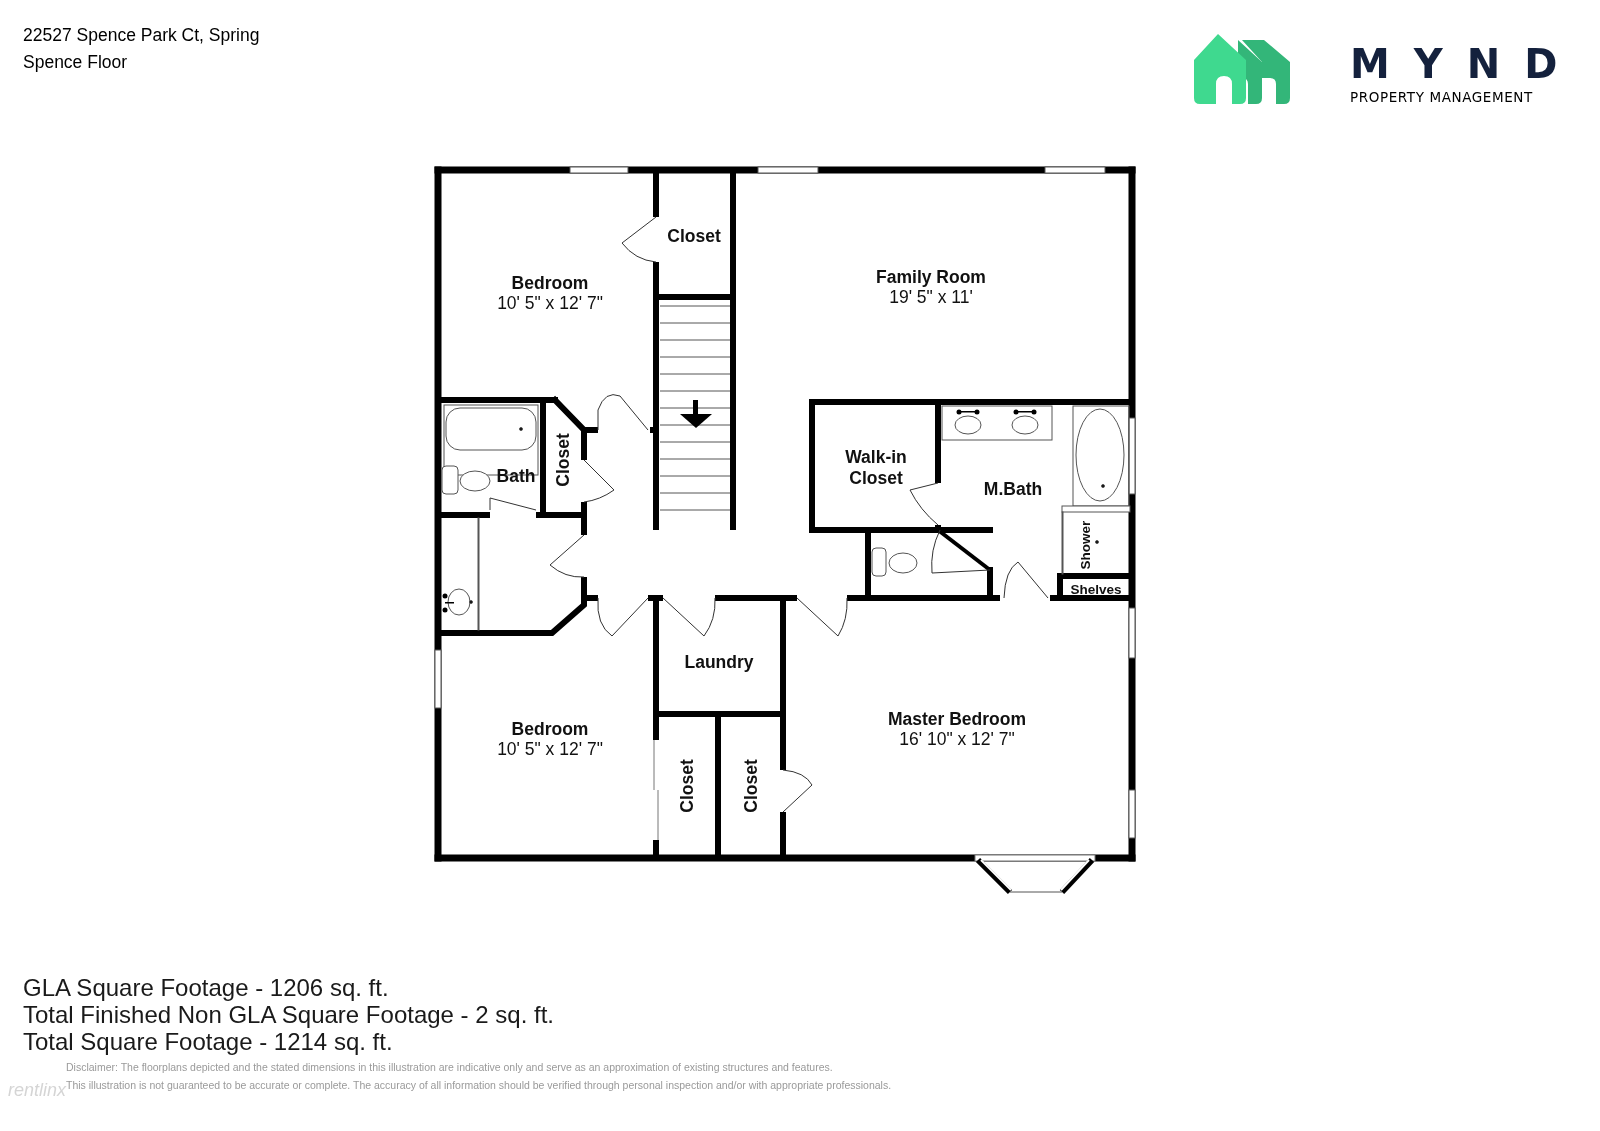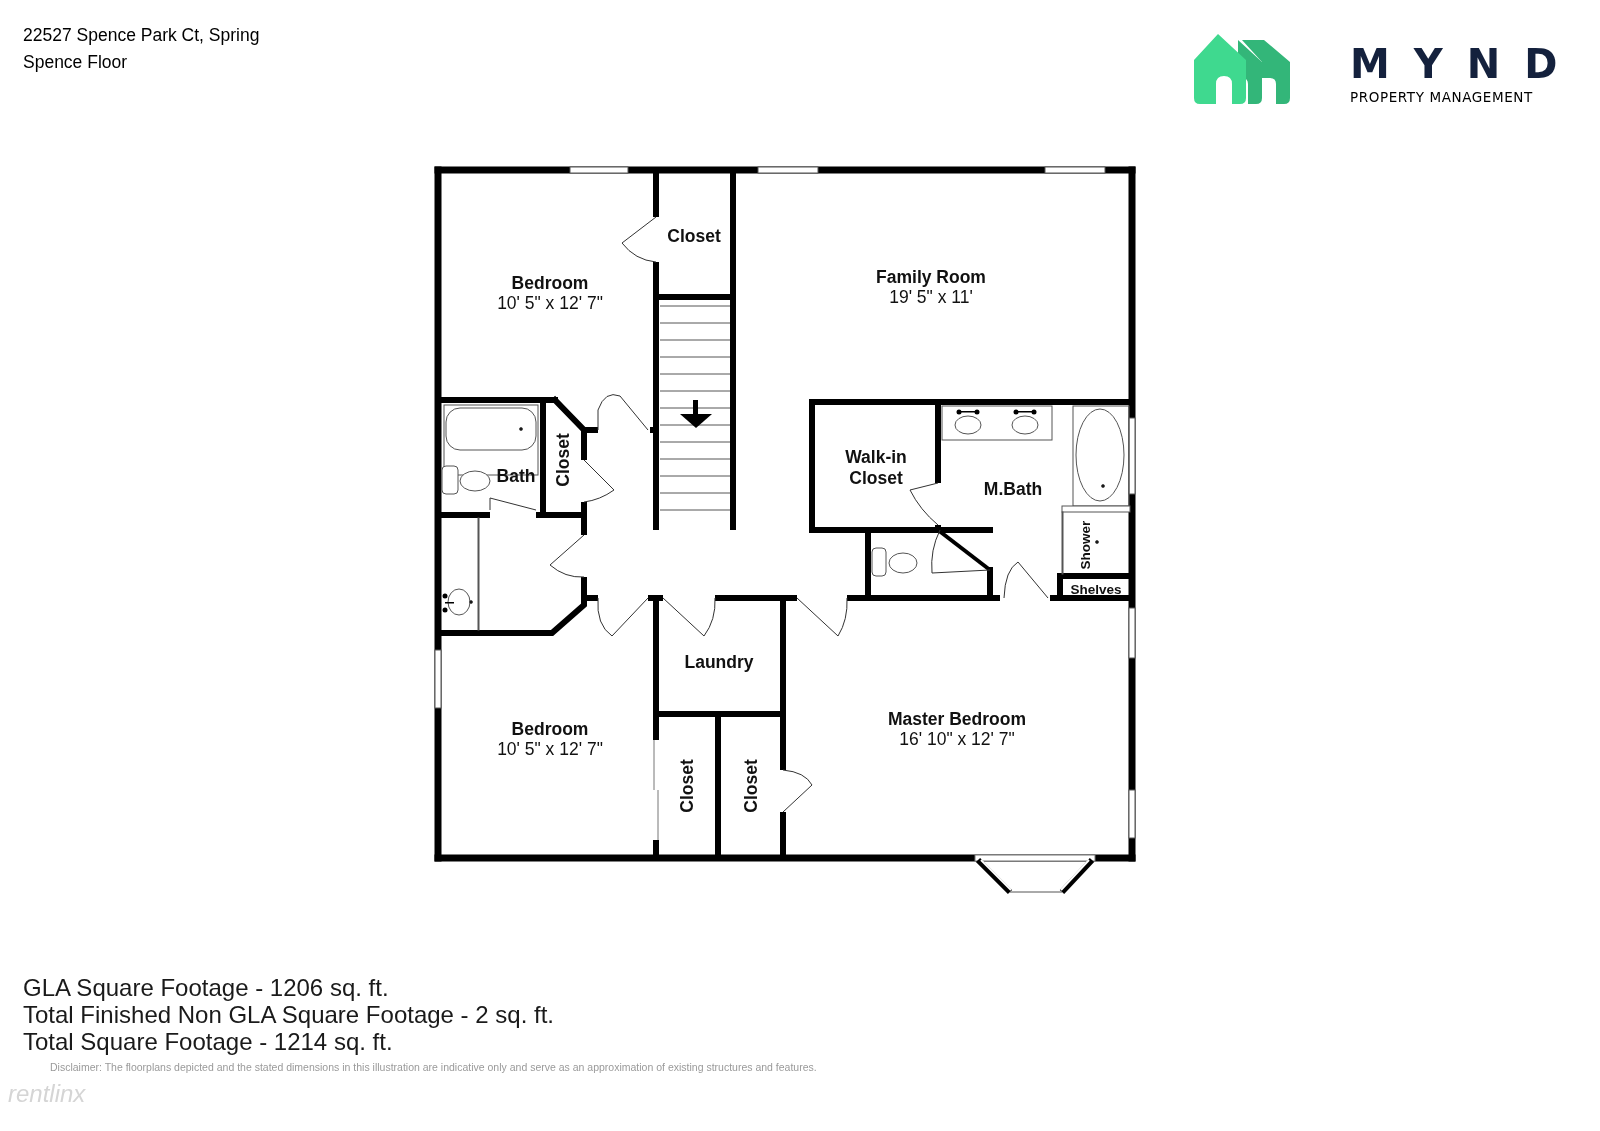--- a/index.html
+++ b/index.html
@@ -3,22 +3,22 @@
 <meta charset="utf-8">
 <style>
   html, body { margin: 0; padding: 0; background: #ffffff; }
   body { width: 1600px; height: 1131px; position: relative; overflow: hidden; font-family: "Liberation Sans", sans-serif; color: #111; }
   .header { position: absolute; left: 23px; top: 22px; font-size: 17.5px; line-height: 27px; color: #000000; }
   .logo { position: absolute; left: 1220px; top: 32px; width: 330px; height: 80px; }
   .logo-word { position: absolute; left: 130px; top: 10px; font-family: "DejaVu Sans", sans-serif; font-weight: bold; font-size: 40px; letter-spacing: 24px; color: #14213d; line-height: 44px; }
   .logo-sub { position: absolute; left: 130px; top: 57px; font-family: "DejaVu Sans", sans-serif; font-size: 13.5px; letter-spacing: 0.6px; color: #000000; white-space: nowrap; }
   .plan { position: absolute; left: 0; top: 0; }
   .stats { position: absolute; left: 23px; top: 948px; font-size: 24px; line-height: 27px; color: #1a1a1a; margin-top: 26px; }
-  .disclaimer { position: absolute; left: 50px; top: 1058px; font-size: 10.5px; line-height: 18px; color: #9a9a9a; }
-  .watermark { position: absolute; left: 8px; top: 1080px; font-size: 24px; color: #d5d5d5; font-style: italic; }
+  .disclaimer { position: absolute; left: 66px; top: 1058px; font-size: 10.5px; line-height: 18px; color: #9a9a9a; }
+  .watermark { position: absolute; left: 8px; top: 1080px; font-size: 18px; color: #d5d5d5; font-style: italic; }
   .room-label { font-family: "Liberation Sans", sans-serif; font-weight: bold; font-size: 17.5px; fill: #111; }
   .room-dim { font-family: "Liberation Sans", sans-serif; font-size: 17.5px; fill: #111; }
   .small-label { font-family: "Liberation Sans", sans-serif; font-weight: bold; font-size: 13.5px; fill: #111; }
 </style>
 </head>
 <body>
 
 <div class="header">
   <div>22527 Spence Park Ct, Spring</div>
   <div>Spence Floor</div>
@@ -198,15 +198,16 @@
 </svg>
 
 <div class="stats">
   <div>GLA Square Footage - 1206 sq. ft.</div>
   <div>Total Finished Non GLA Square Footage - 2 sq. ft.</div>
   <div>Total Square Footage - 1214 sq. ft.</div>
 </div>
 
 <div class="disclaimer">
   <div>Disclaimer: The floorplans depicted and the stated dimensions in this illustration are indicative only and serve as an approximation of existing structures and features.</div>
+  <div>This illustration is not guaranteed to be accurate or complete. The accuracy of all information should be verified through personal inspection and/or with appropriate professionals.</div>
 </div>
 
 <div class="watermark">rentlinx</div>
 
 </body></html>

